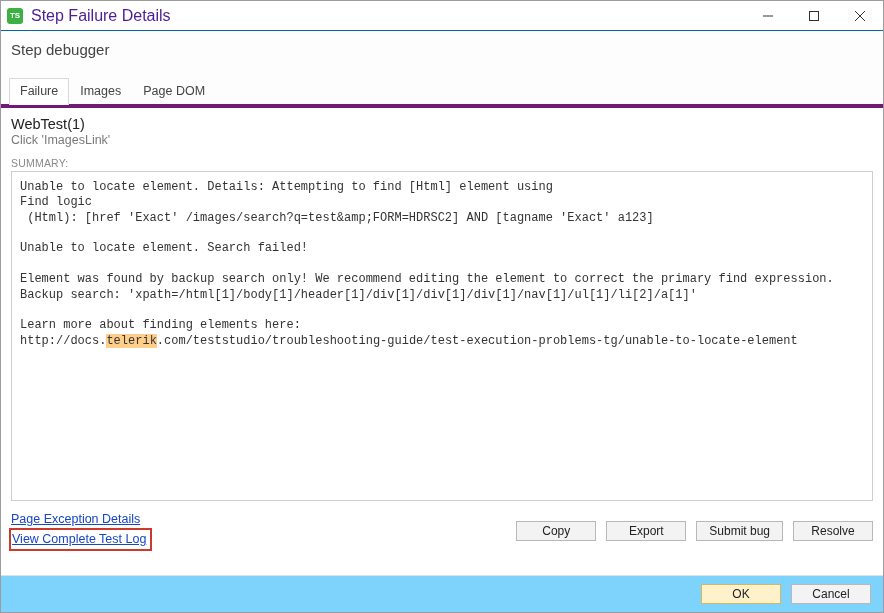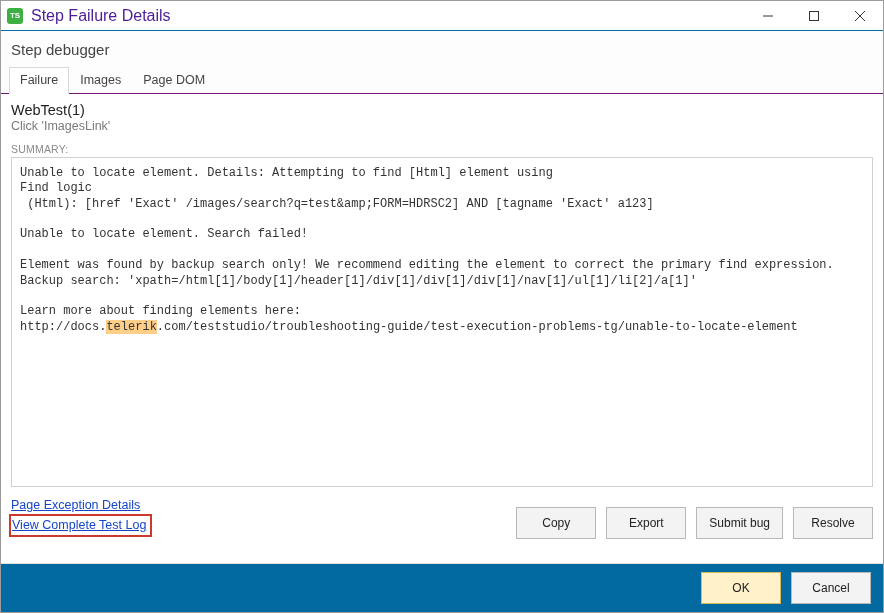--- a/index.html
+++ b/index.html
@@ -53,21 +53,22 @@
     padding: 0;
   }
   .heading {
     padding:10px 10px 8px 10px;
     font-size:15px;
     color:#444;
   }
   .tabs {
     display:flex;
     padding: 0 8px;
-    border-bottom:1px solid #701a75;
+    border-bottom:4px solid #701a75;
+    margin-top:11px;
   }
   .tab {
     padding:5px 10px 6px 10px;
     font-size:12.5px;
     color:#444;
     border:1px solid transparent;
     border-bottom:none;
     position:relative;
     top:1px;
     cursor:default;
@@ -126,36 +127,36 @@
     margin-left:-2px;
   }
   .btnrow {
     display:flex;
     justify-content:flex-end;
     gap:10px;
     padding:6px 0 0 0;
   }
   .btn {
     min-width:80px;
-    height:32px;
+    height:20px;
     padding:0 12px;
     background:#f3f3f3;
     border:1px solid #b8b8b8;
     font-size:12px;
     color:#222;
     cursor:default;
     display:flex; align-items:center; justify-content:center;
   }
   .footer {
     border-top:1px solid #e0e0e0;
     padding:8px 12px;
     display:flex;
     justify-content:flex-end;
     gap:10px;
-    background:#0369a1;
+    background:#7dd3fc;
   }
   .btn.primary {
     background:#fff1c9;
     border-color:#d6b85a;
   }
 </style>
 </head>
 <body>
 
 <div class="window">

